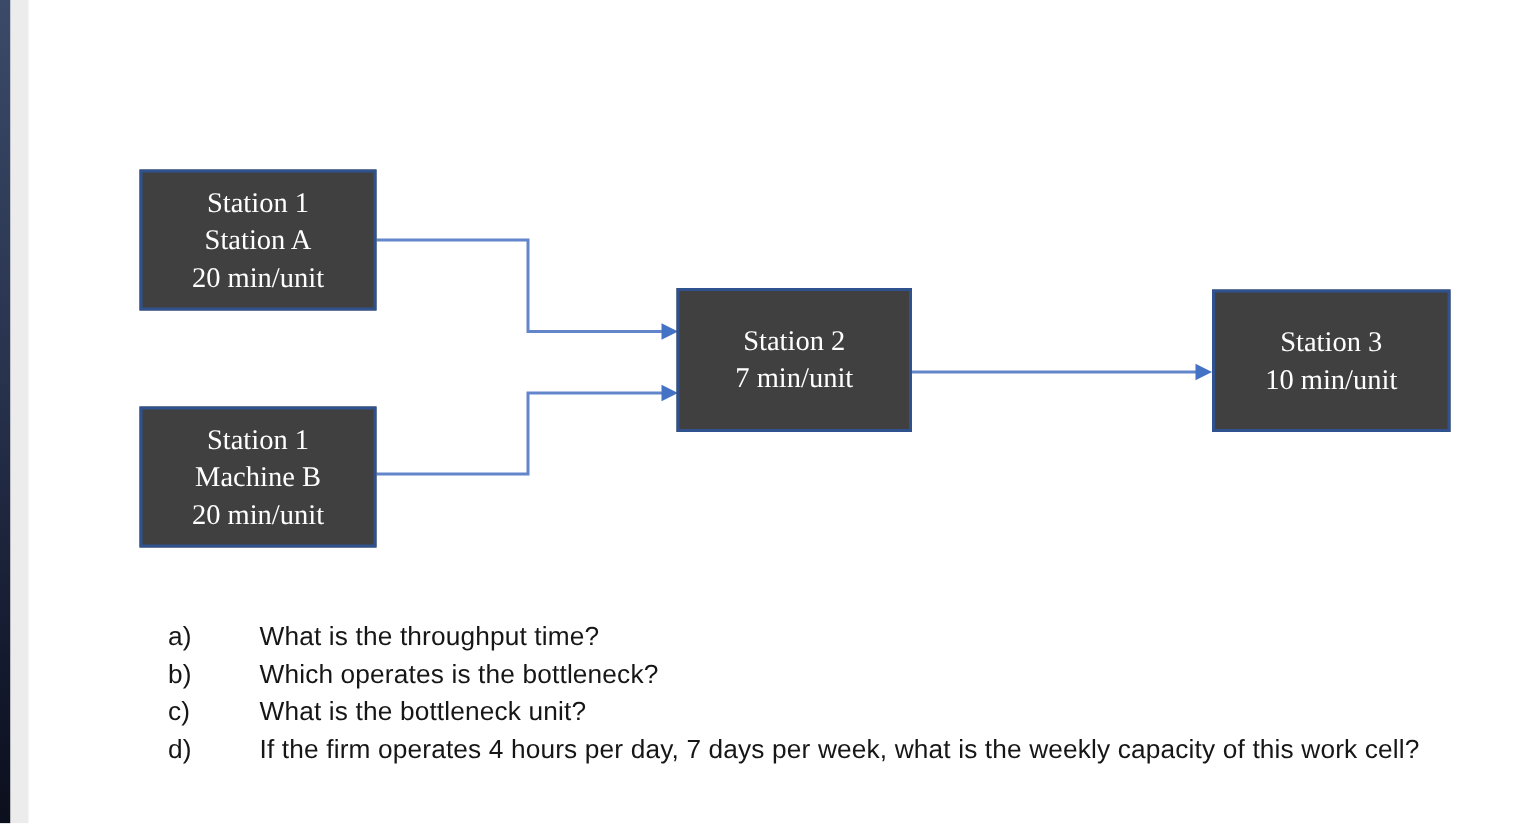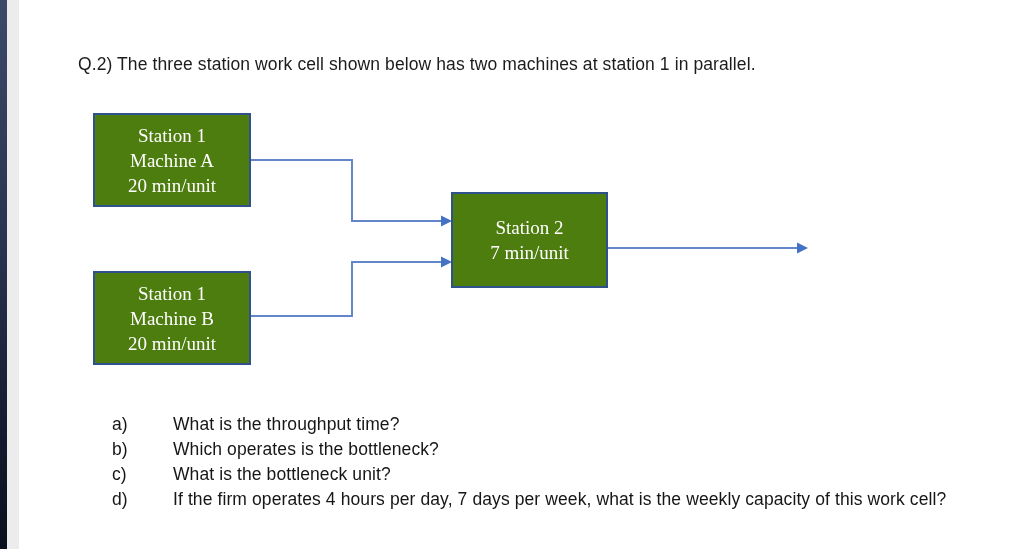--- a/index.html
+++ b/index.html
@@ -39,21 +39,21 @@
     pointer-events: none;
   }
   .connectors {
     position: absolute;
     left: 0; top: 0;
     width: 1024px; height: 549px;
   }
   .station-box {
     position: absolute;
     box-sizing: border-box;
-    background: #4d7c0f;
+    background: #404040;
     border: 2px solid #2F528F;
     color: #ffffff;
     font-family: "Liberation Serif", serif;
     font-size: 19px;
     line-height: 25px;
     display: flex;
     flex-direction: column;
     justify-content: center;
     align-items: center;
     text-align: right;
@@ -82,53 +82,56 @@
   .question-text { flex: 1; margin-left: 28px; }
 </style>
 </head>
 <body>
 
 <div class="page">
 
   <div class="window-edge"></div>
   <div class="gutter"></div>
 
-  <div class="question-header">Q.2) The three station work cell shown below has two machines at station 1 in parallel.</div>
 
   <div class="diagram">
 
     <svg class="connectors" viewBox="0 0 1024 549" xmlns="http://www.w3.org/2000/svg">
 
       <polyline points="251,160 352,160 352,221 442,221" fill="none" stroke-width="2" stroke="#6386CB"></polyline>
       <polygon points="441,215.5 441,226.5 452,221" fill="#4472C4"></polygon>
 
       <polyline points="251,316 352,316 352,262 442,262" fill="none" stroke-width="2" stroke="#6386CB"></polyline>
       <polygon points="441,256.5 441,267.5 452,262" fill="#4472C4"></polygon>
 
       <line x1="608" y1="248" x2="798" y2="248" stroke-width="2" stroke="#6386CB"></line>
       <polygon points="797,242.5 797,253.5 808,248" fill="#4472C4"></polygon>
     </svg>
 
     <div class="station-box box-a">
       <div>Station 1</div>
-      <div>Machine A</div>
+      <div>Station A</div>
       <div>20 min/unit</div>
     </div>
 
     <div class="station-box box-b">
       <div>Station 1</div>
       <div>Machine B</div>
       <div>20 min/unit</div>
     </div>
 
     <div class="station-box box-s2">
       <div>Station 2</div>
       <div>7 min/unit</div>
     </div>
 
+    <div class="station-box box-s3">
+      <div>Station 3</div>
+      <div>10 min/unit</div>
+    </div>
 
   </div>
 
   <div class="questions">
     <div class="question-row">
       <span class="question-label">a)</span>
       <span class="question-text">What is the throughput time?</span>
     </div>
     <div class="question-row">
       <span class="question-label">b)</span>

